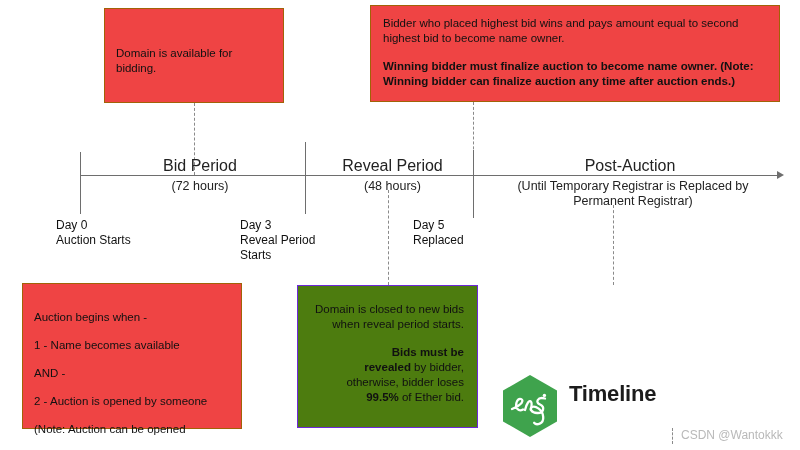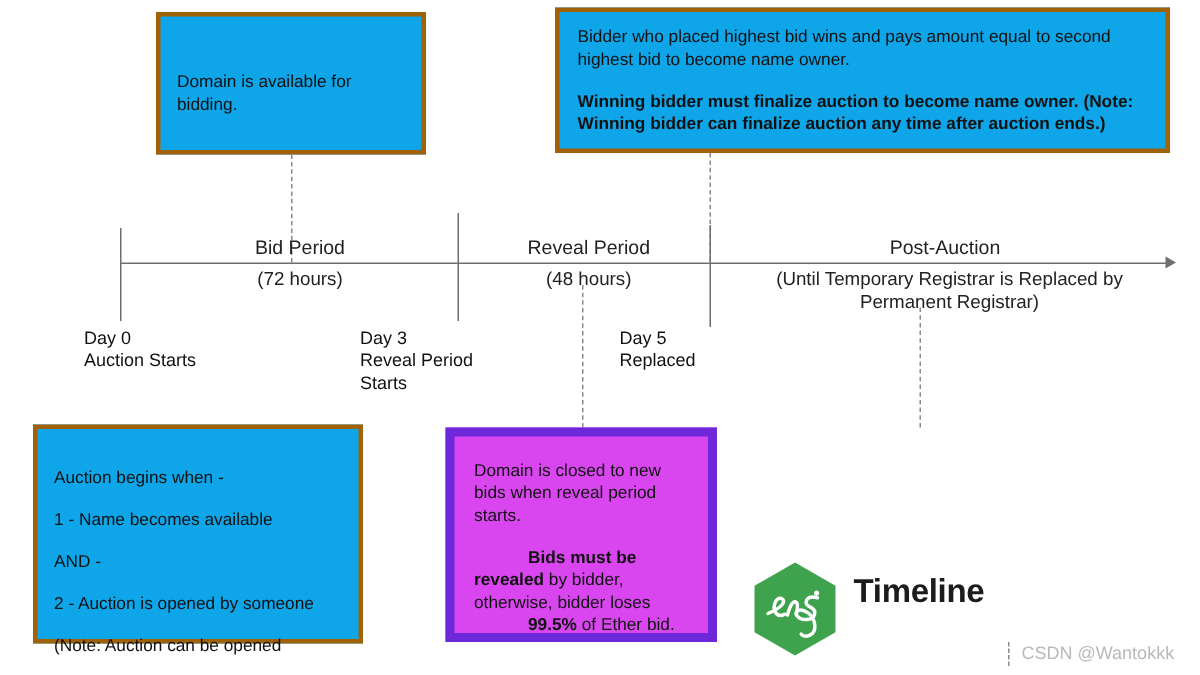--- a/index.html
+++ b/index.html
@@ -14,30 +14,31 @@
     background: #ffffff;
     font-family: "Liberation Sans", sans-serif;
     color: #1a1a1a;
     overflow: hidden;
   }
 
   
   .box {
     position: absolute;
     box-sizing: border-box;
-    border: 3px solid #a16207;
-    background: #0ea5e9;
+    border: 1px solid #a16207;
+    background: #ef4444;
     font-size: 11.5px;
     line-height: 15px;
     color: #111111;
     padding: 9px 11px;
   }
   .box.yellow {
-    background: #d946ef;
-    border: 6px solid #6d28d9;
+    background: #4d7c0f;
+    border: 1px solid #6d28d9;
+    text-align: right;
   }
   .box p {
     margin: 0;
   }
   .box p + p {
     margin-top: 13px;
   }
   .box .tight + .tight {
     margin-top: 12px;
   }
@@ -70,21 +71,21 @@
   .dash {
     position: absolute;
     width: 0;
     border-left: 1px dashed #8a8a8a;
   }
 
   
   .period-name {
     position: absolute;
     text-align: center;
-    font-size: 13px;
+    font-size: 16px;
     color: #222222;
     white-space: nowrap;
   }
   .period-sub {
     position: absolute;
     text-align: center;
     font-size: 12.5px;
     color: #222222;
     line-height: 15px;
   }

